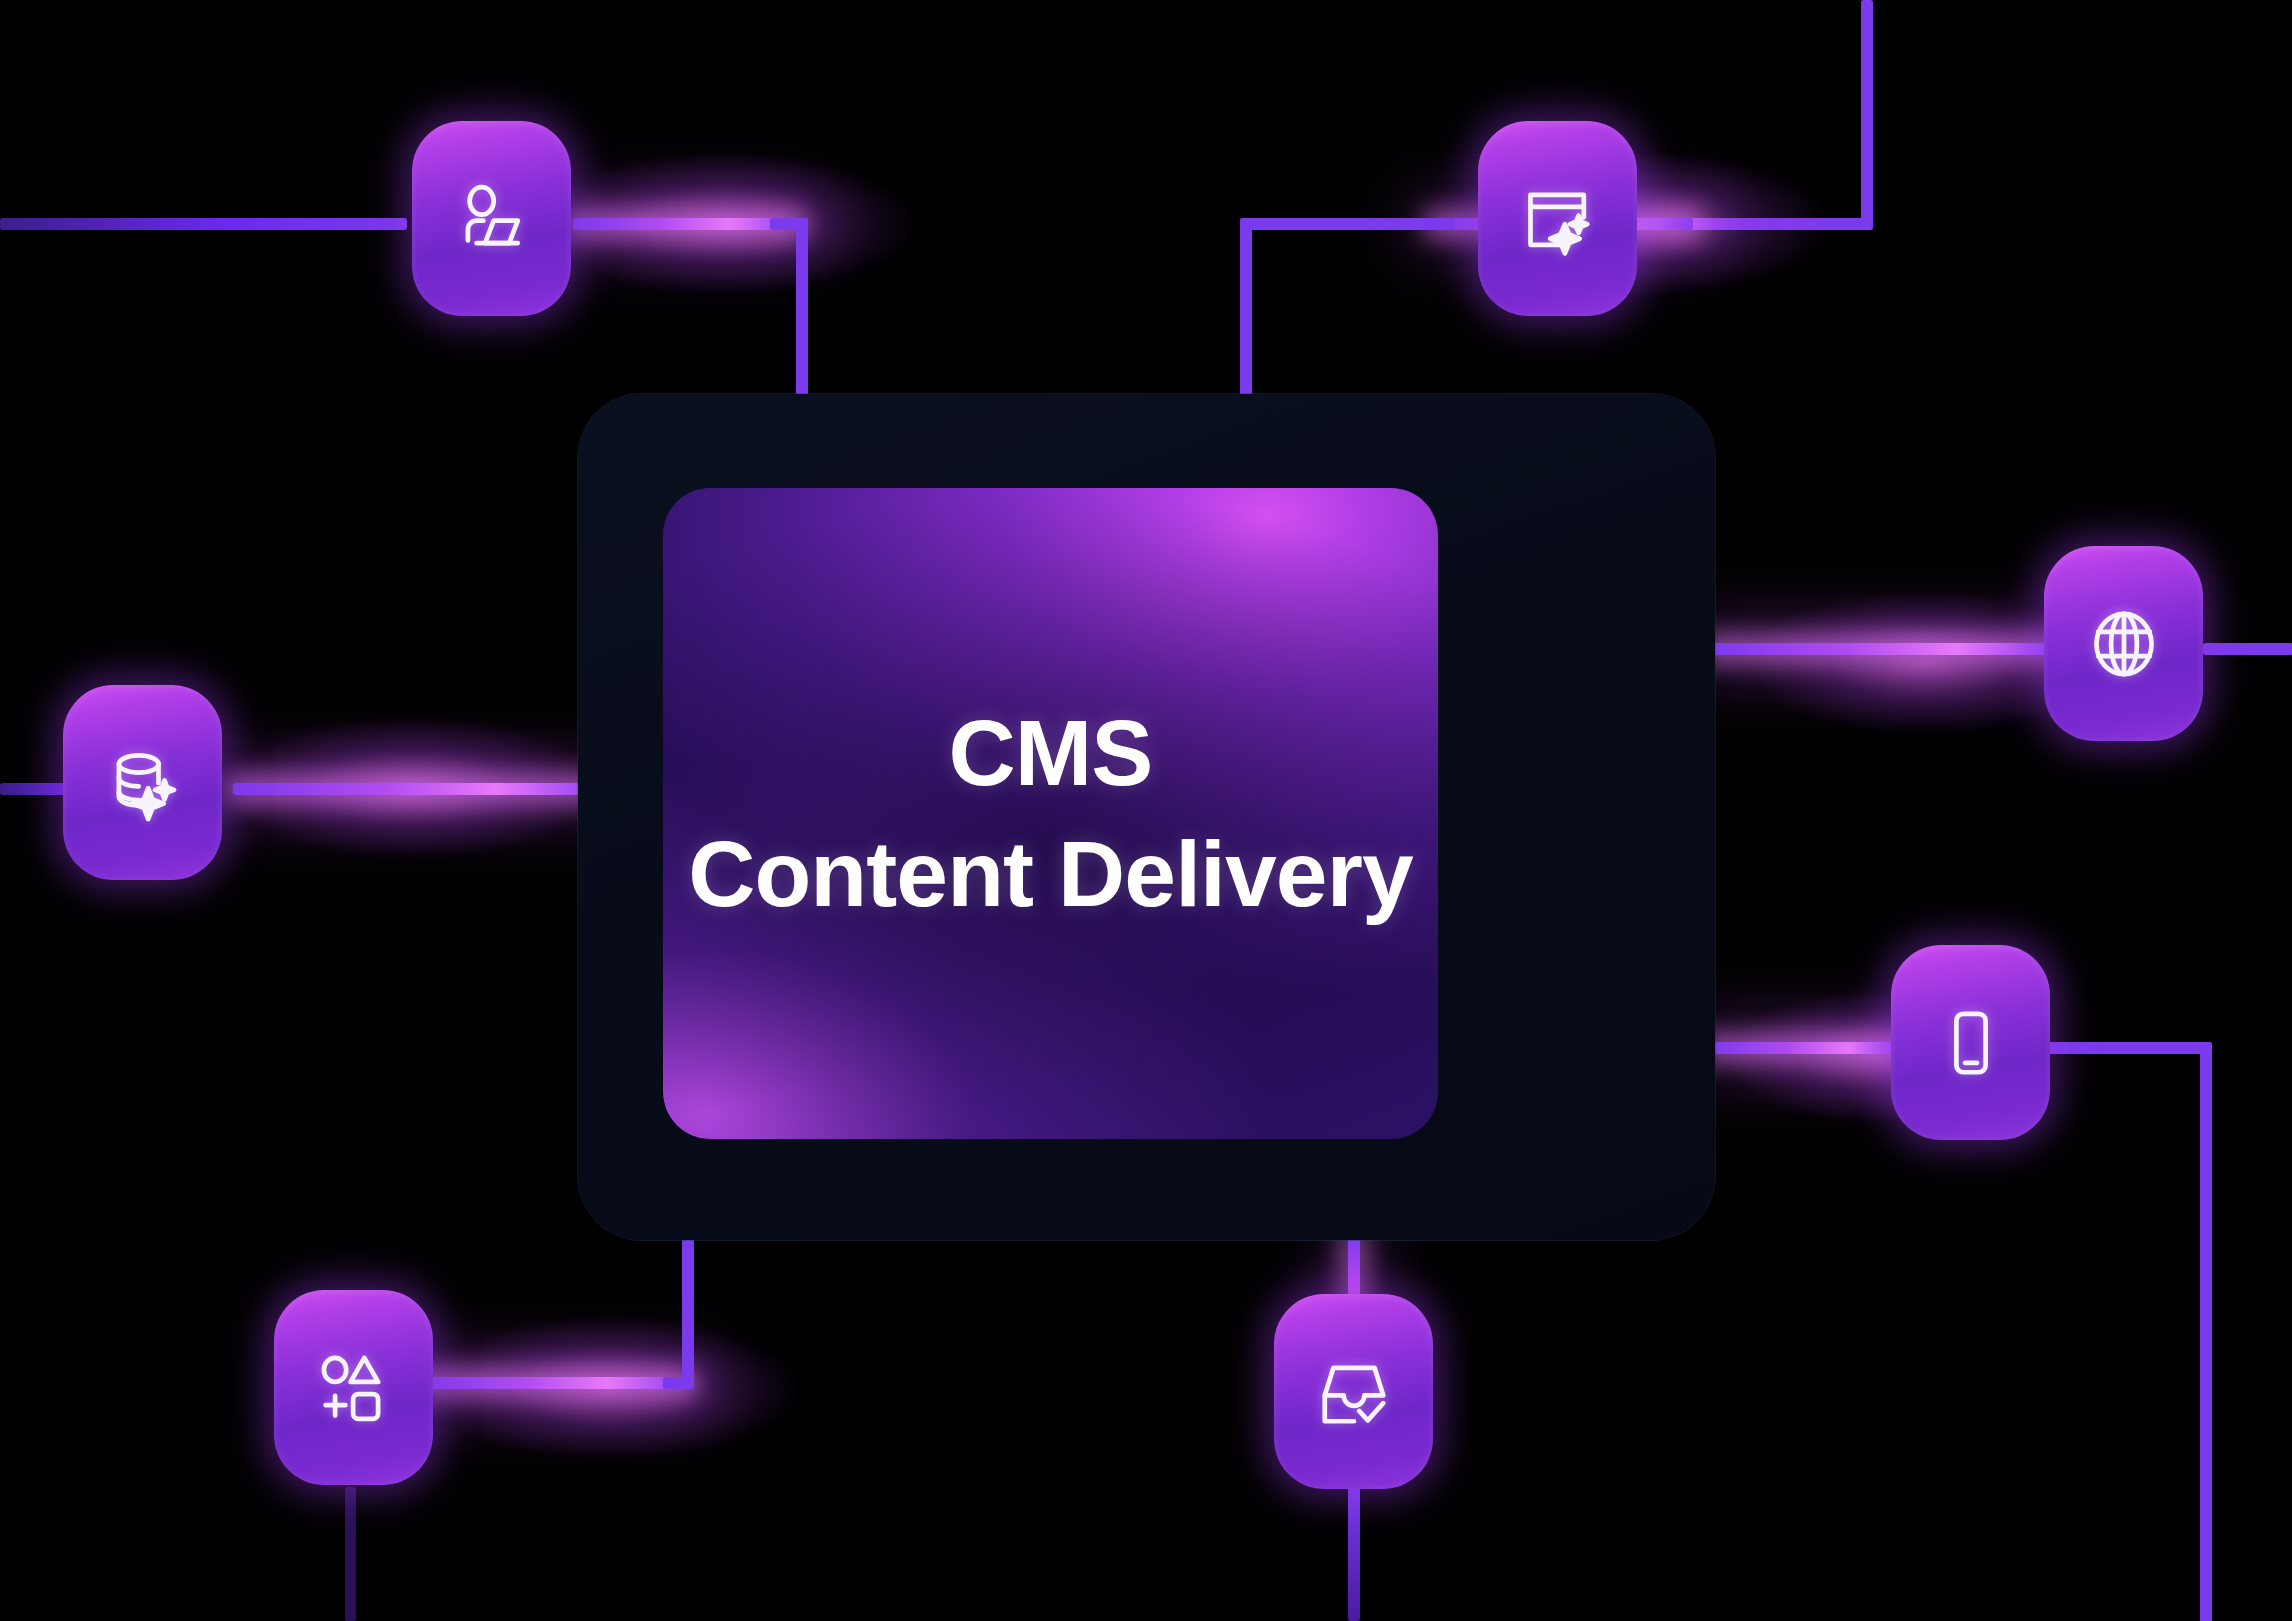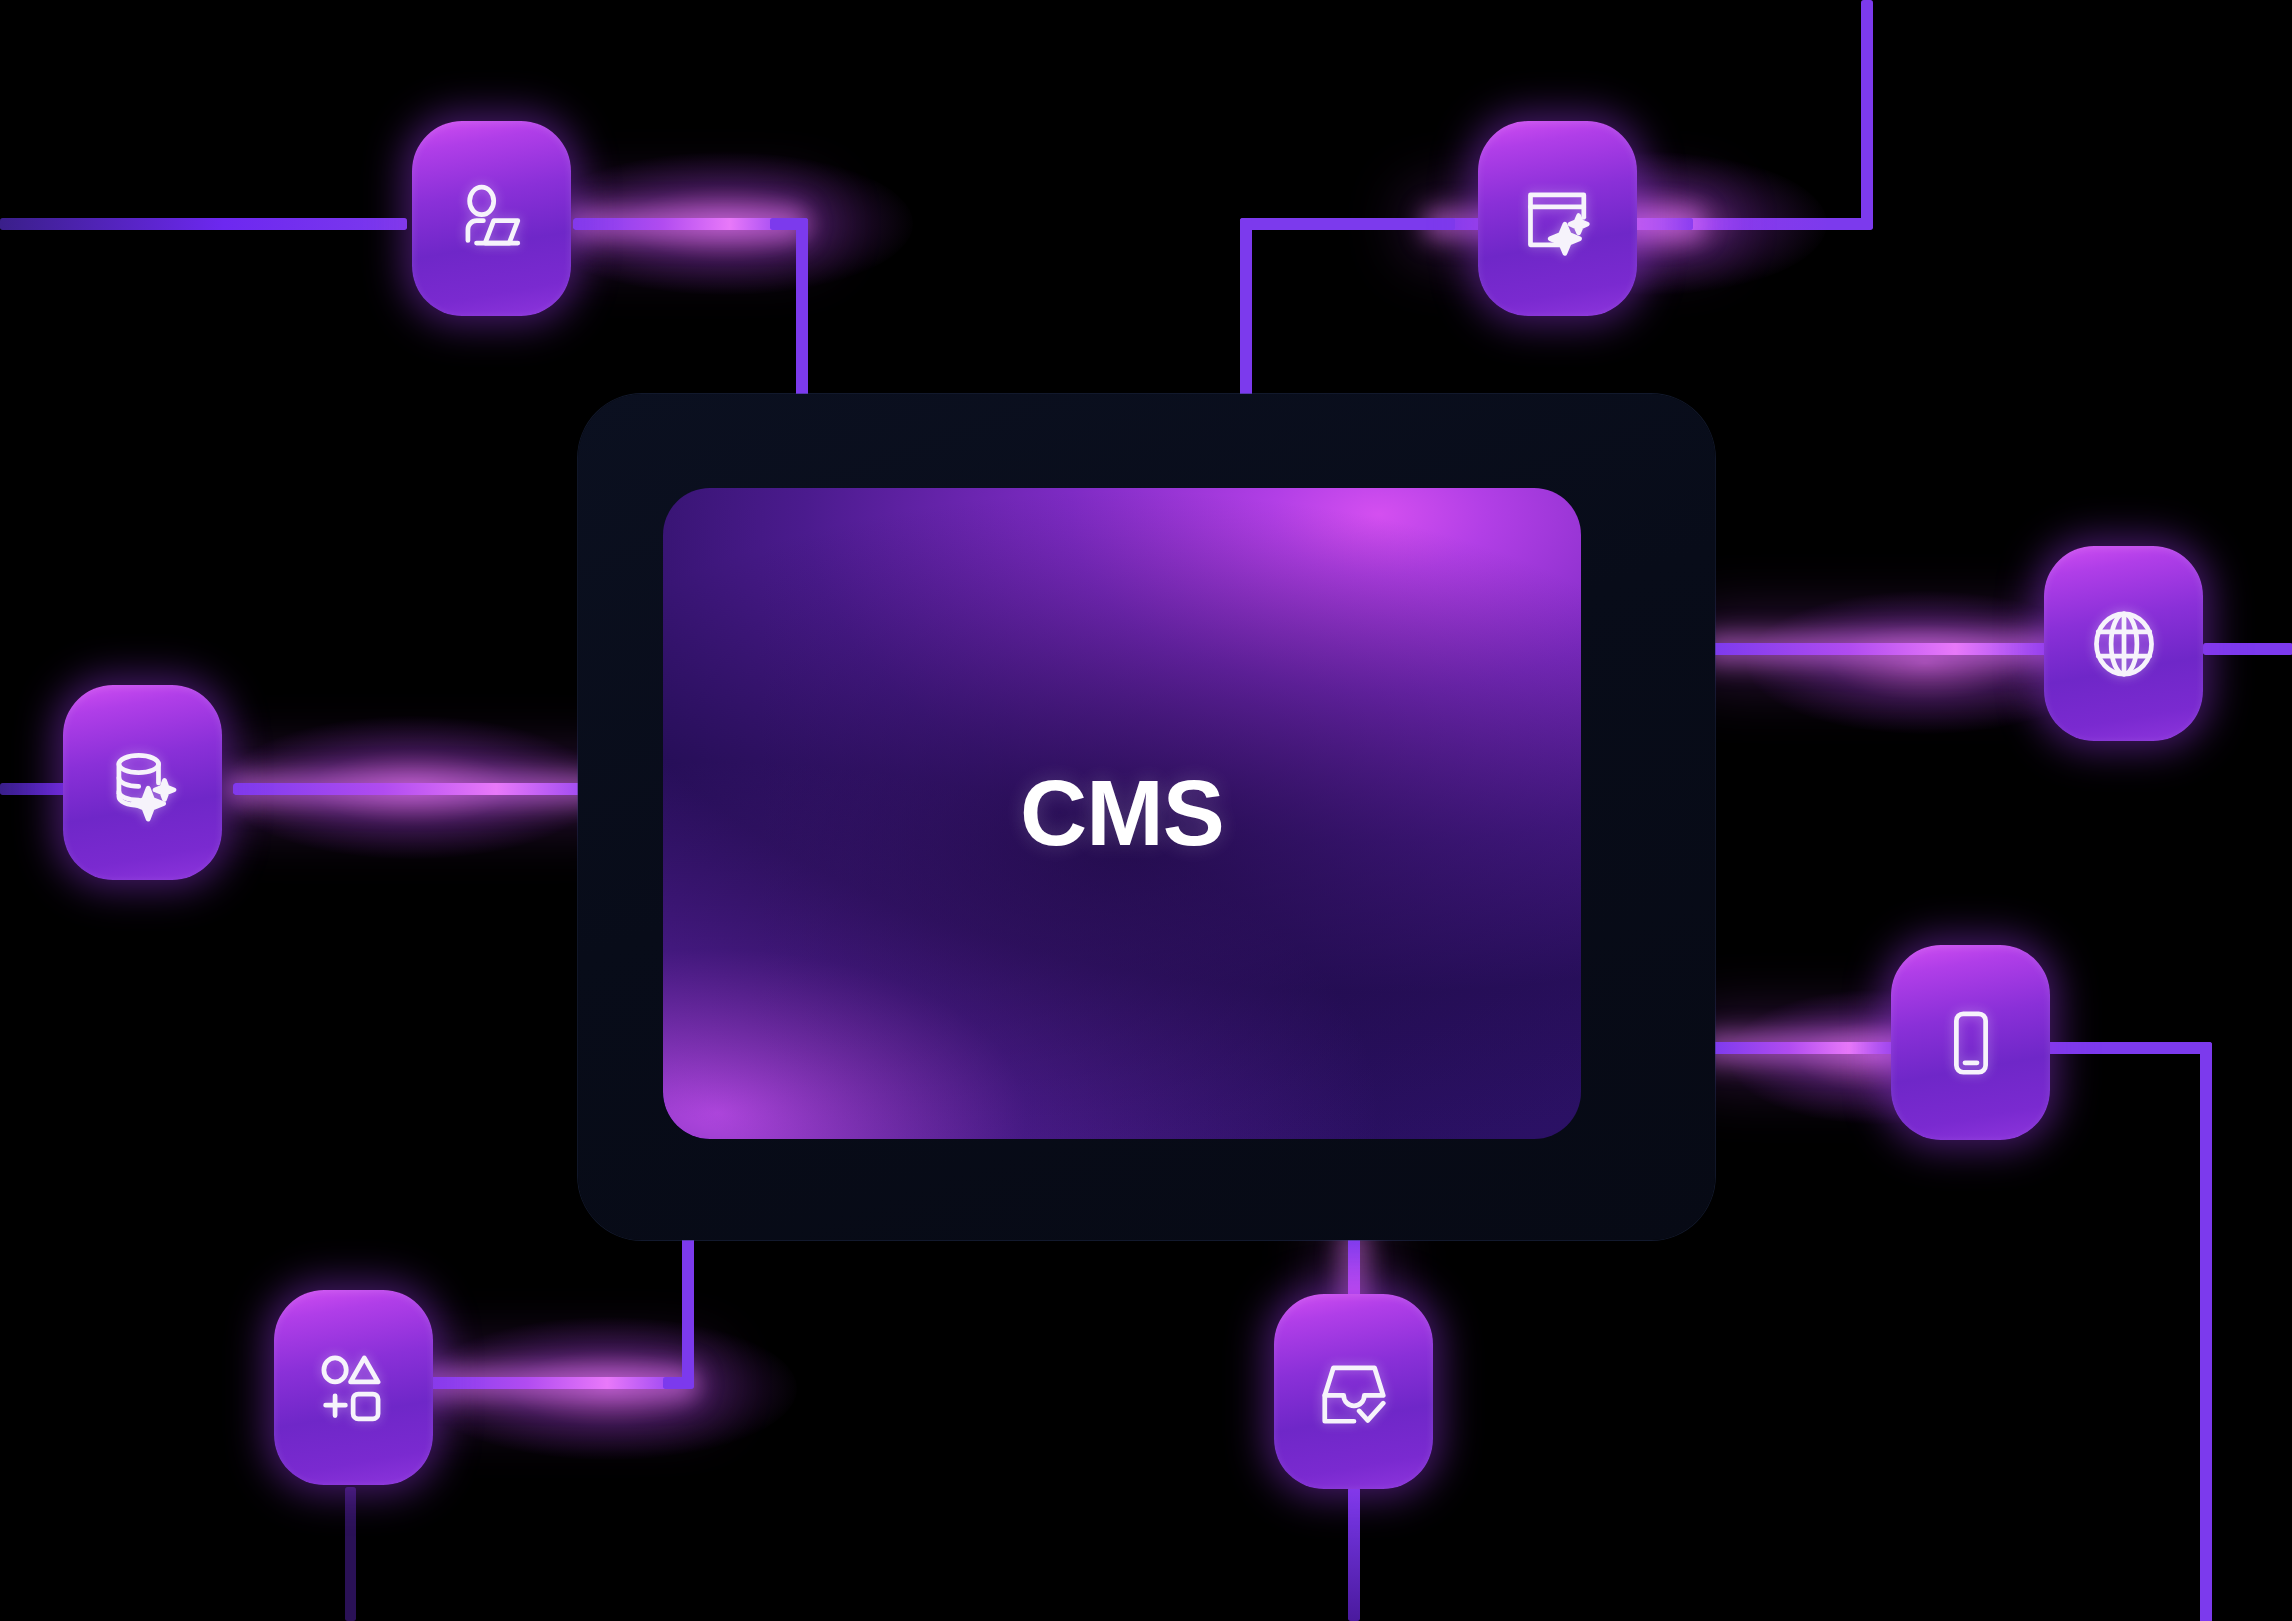--- a/index.html
+++ b/index.html
@@ -31,21 +31,21 @@
         background:radial-gradient(ellipse at center, rgba(236,110,248,.55) 0%, rgba(168,60,230,.25) 38%, rgba(0,0,0,0) 72%);}
 
   
   .outer-card{
     position:absolute;left:578px;top:394px;width:1137px;height:846px;
     border-radius:64px;
     background:linear-gradient(160deg,#0b1020 0%, #080c19 45%, #070a15 100%);
     box-shadow:0 0 0 0.9px rgba(40,55,100,.45);
   }
   .inner-card{
-    position:absolute;left:663px;top:488px;width:918px;height:651px;
+    position:absolute;left:663px;top:488px;width:775px;height:651px;
     border-radius:47px;
     background:
       radial-gradient(130% 105% at 78% 4%, #d44ff0 0%, #b23fe6 9%, #7e2bc4 26%, #4b1b8e 48%, #2a1060 70%, #2b1166 100%),
       linear-gradient(140deg,#c84df0 0%, #6f23c8 35%, #2c1166 100%);
     overflow:hidden;
   }
   .inner-card::before{
     content:"";position:absolute;inset:0;border-radius:47px;
     background:radial-gradient(120% 90% at 6% 96%, rgba(200,80,245,.85) 0%, rgba(140,50,220,.35) 28%, rgba(0,0,0,0) 60%);
   }
@@ -113,20 +113,21 @@
   <div class="line v plain" style="left:682px;top:1231px;height:154px;"></div>
   <div class="line v dim" style="left:345px;top:1487px;height:134px;width:10.7px;"></div>
 
   <div class="line v brightv" style="left:1348px;top:1236px;height:107px;"></div>
   <div class="line v plain" style="left:1348px;top:1487px;height:134px;background:linear-gradient(180deg,#7c3aed 0%, #4a1a9e 100%);"></div>
 
   <div class="outer-card"></div>
   <div class="inner-card">
     <div class="card-title">
       <span>CMS</span>
+      <span>Content Delivery</span>
     </div>
   </div>
 
   <div class="tile" style="left:412px;top:121px;">
     <span>
       <svg viewBox="0 0 100 100" fill="none" stroke-width="5.5" stroke-linecap="round" stroke-linejoin="round">
         <ellipse cx="38" cy="29" rx="14" ry="16"></ellipse>
         <path d="M22 75 V62 a10 10 0 0 1 10-10 h8"></path>
         <path d="M52 52 h28 l-10 26 h-28 z"></path>
         <path d="M32 78 h48"></path>

